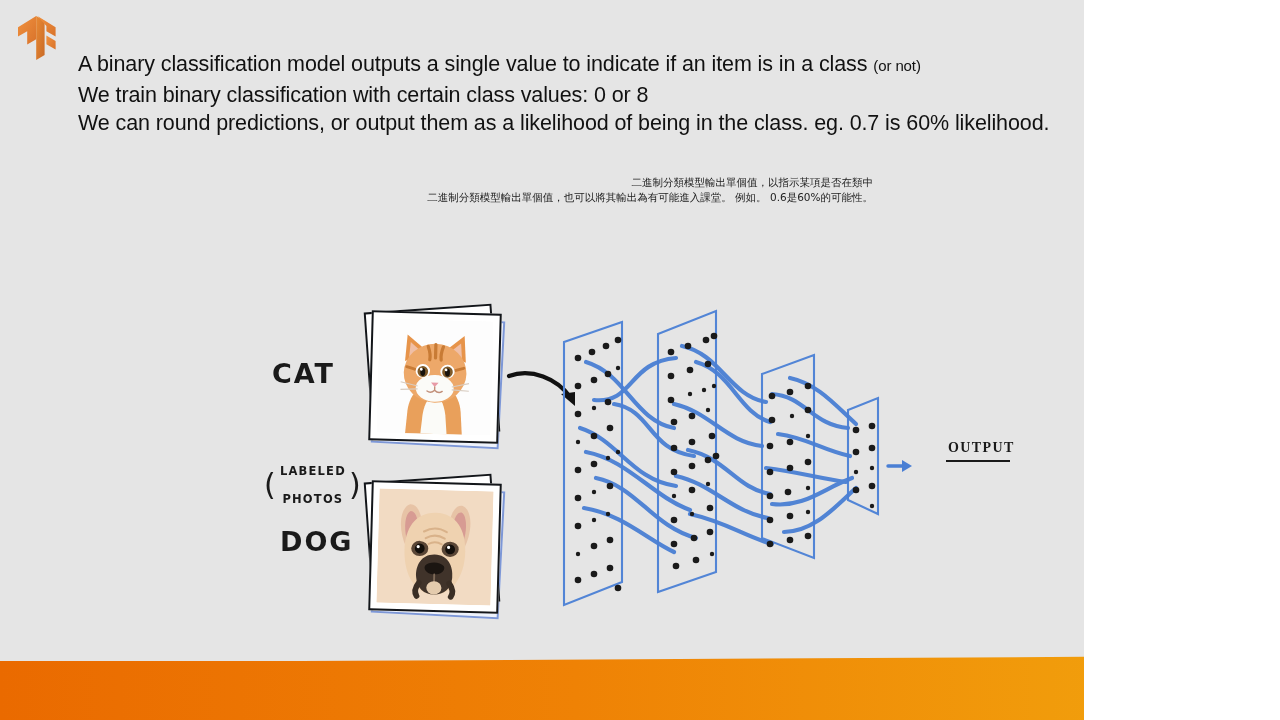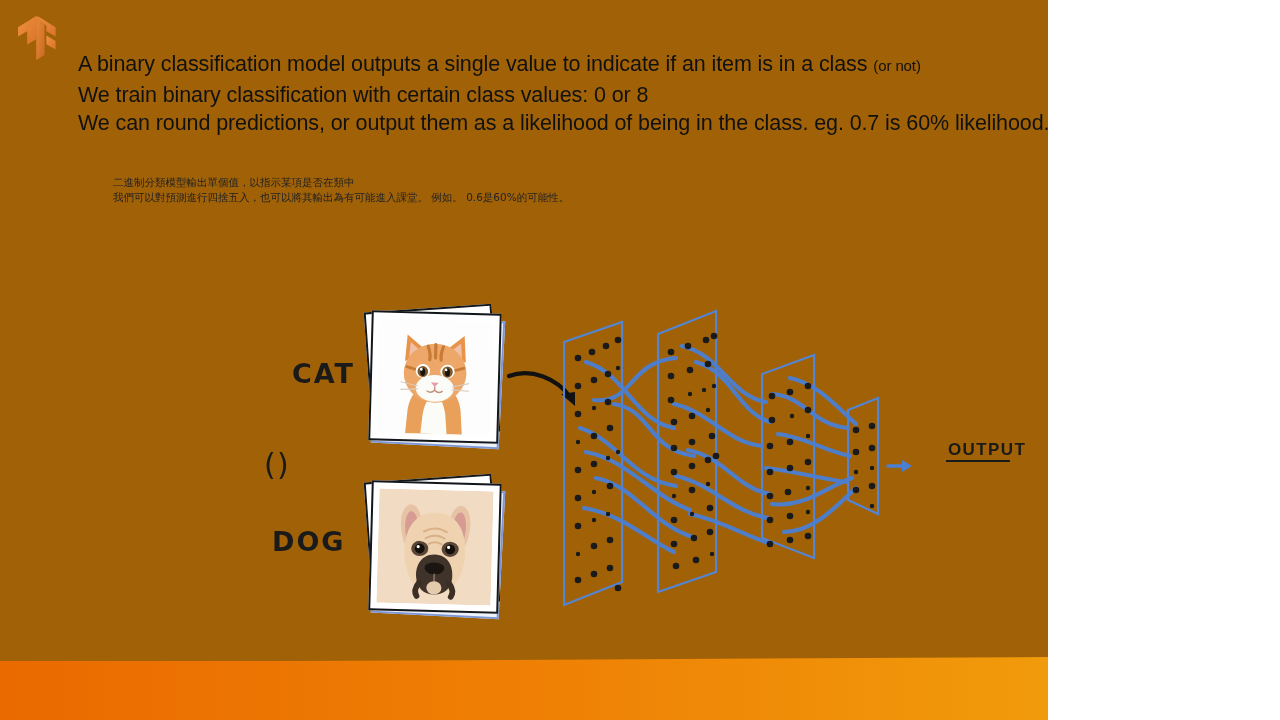--- a/index.html
+++ b/index.html
@@ -7,22 +7,23 @@
     padding: 0;
     background: #ffffff;
   }
   body {
     font-family: "Liberation Sans", sans-serif;
   }
   #slide {
     position: relative;
     width: 1048px;
     height: 720px;
-    background: #a16207;
+    background: #e5e5e5;
     overflow: hidden;
+    padding-left: 36px;
   }
 
   
   #tf-logo {
     position: absolute;
     left: 14px;
     top: 14px;
     width: 46px;
     height: 48px;
   }
@@ -51,38 +52,38 @@
     left: 113px;
     top: 175px;
     width: 760px;
     color: #222222;
     font-size: 10.5px;
     line-height: 14.6px;
     font-family: "DejaVu Sans", "Liberation Sans", sans-serif;
   }
   #chinese-block .cline {
     white-space: nowrap;
+    text-align: right;
   }
 
   
   .hand-label {
     position: absolute;
     font-family: "DejaVu Sans", sans-serif;
     font-weight: bold;
     color: #1a1a1a;
     letter-spacing: 2px;
   }
   #label-cat {
     left: 272px;
     top: 358px;
     font-size: 27px;
-    margin-left: 20px;
   }
   #label-dog {
-    left: 272px;
+    left: 280px;
     top: 526px;
     font-size: 27px;
   }
   #label-labeled {
     left: 264px;
     top: 450px;
     font-size: 11.5px;
     line-height: 14px;
     text-align: center;
     letter-spacing: 1.2px;
@@ -96,22 +97,22 @@
     line-height: 1;
   }
   #label-labeled .inner {
     padding: 0 3px;
   }
 
   #label-output {
     position: absolute;
     left: 948px;
     top: 440px;
-    font-family: Liberation Sans, sans-serif;
-    font-size: 17px;
+    font-family: Liberation Serif, serif;
+    font-size: 14px;
     font-weight: bold;
     letter-spacing: 1.4px;
     color: #1a1a1a;
   }
   #label-output-rule {
     position: absolute;
     left: 946px;
     top: 460px;
     width: 64px;
     height: 2px;
@@ -228,27 +229,31 @@
   </div>
 
   <div id="english-block">
     <div class="line"><span>A binary classification model outputs a single value to indicate if an item is in a class</span> <span class="small-note">(or not)</span></div>
     <div class="line">We train binary classification with certain class values: 0 or 8</div>
     <div class="line">We can round predictions, or output them as a likelihood of being in the class. eg. 0.7 is 60% likelihood.</div>
   </div>
 
   <div id="chinese-block">
     <div class="cline">二進制分類模型輸出單個值，以指示某項是否在類中</div>
-    <div class="cline">我們可以對預測進行四捨五入，也可以將其輸出為有可能進入課堂。 例如。 0.6是60%的可能性。</div>
+    <div class="cline">二進制分類模型輸出單個值，也可以將其輸出為有可能進入課堂。 例如。 0.6是60%的可能性。</div>
   </div>
 
   <div class="hand-label" id="label-cat">CAT</div>
 
   <div class="hand-label" id="label-labeled">
     <span class="paren">(</span>
+    <span class="inner">
+      <span style="display:block">LABELED</span>
+      <span style="display:block">PHOTOS</span>
+    </span>
     <span class="paren">)</span>
   </div>
 
   <div class="hand-label" id="label-dog">DOG</div>
 
   <div class="photo-stack" style="left:352px; top:298px; width:170px; height:152px;">
     <div class="photo-card shadowcard" style="left:22px; top:20px; width:128px; height:128px; transform:rotate(3deg);"></div>
     <div class="photo-card" style="left:16px; top:10px; width:128px; height:128px; transform:rotate(-4deg);"></div>
     <div class="photo-card" style="left:18px; top:14px; width:130px; height:130px; transform:rotate(1.6deg);">
       <div class="photo-inner">

